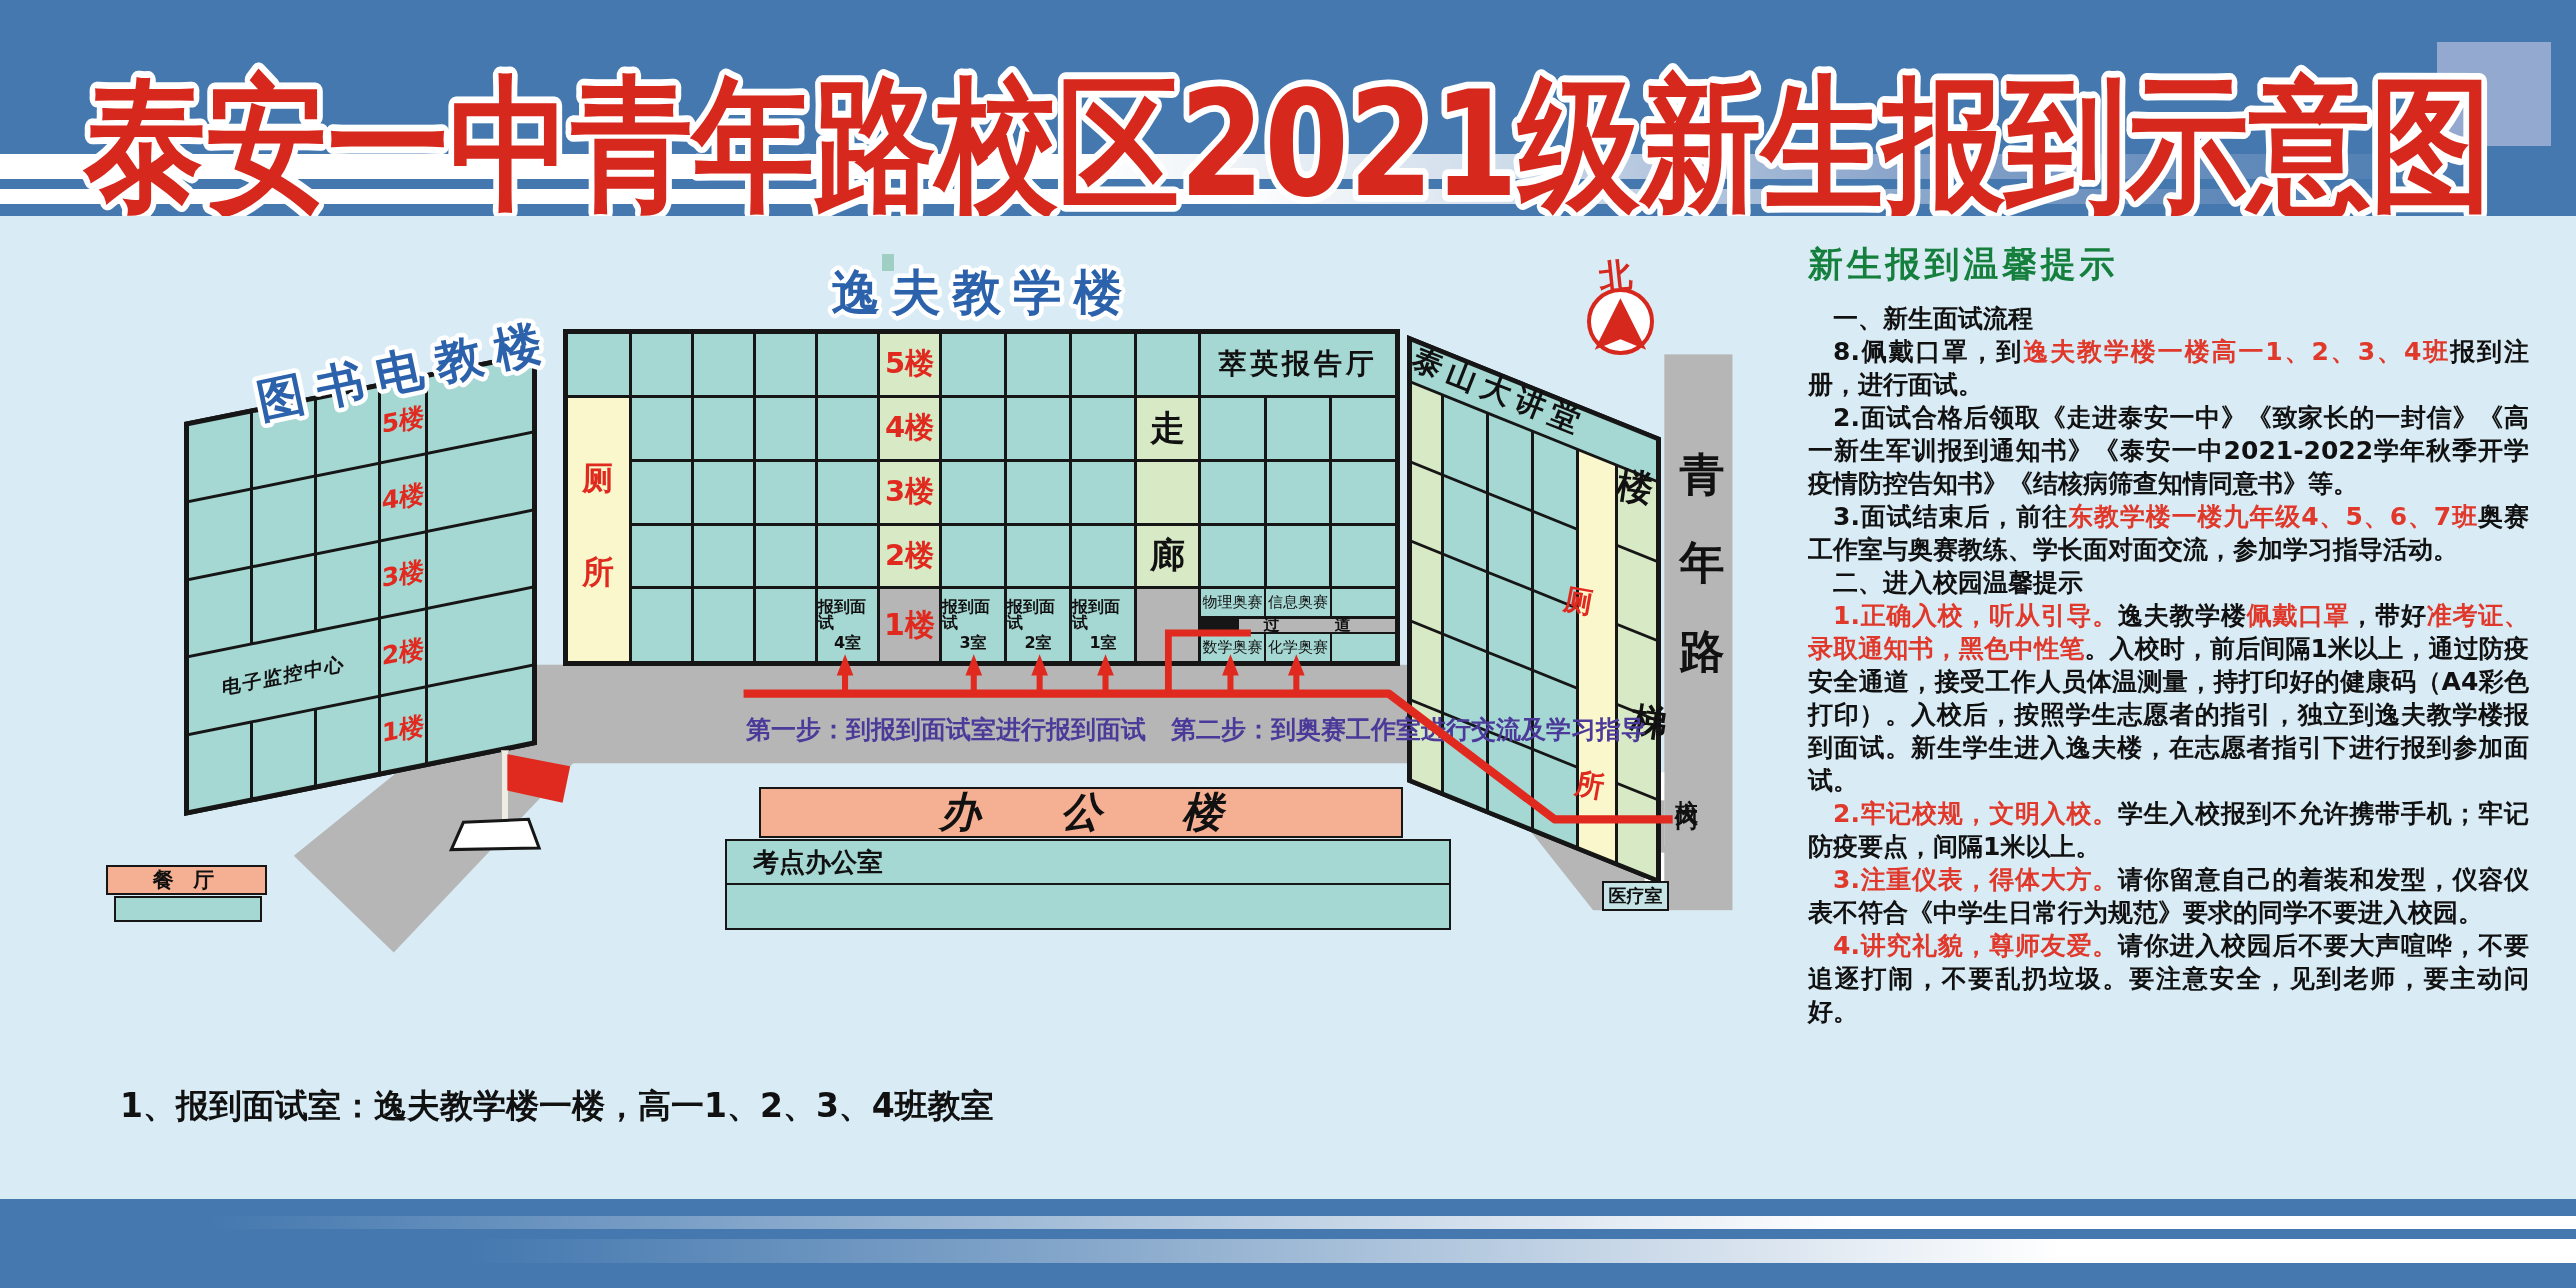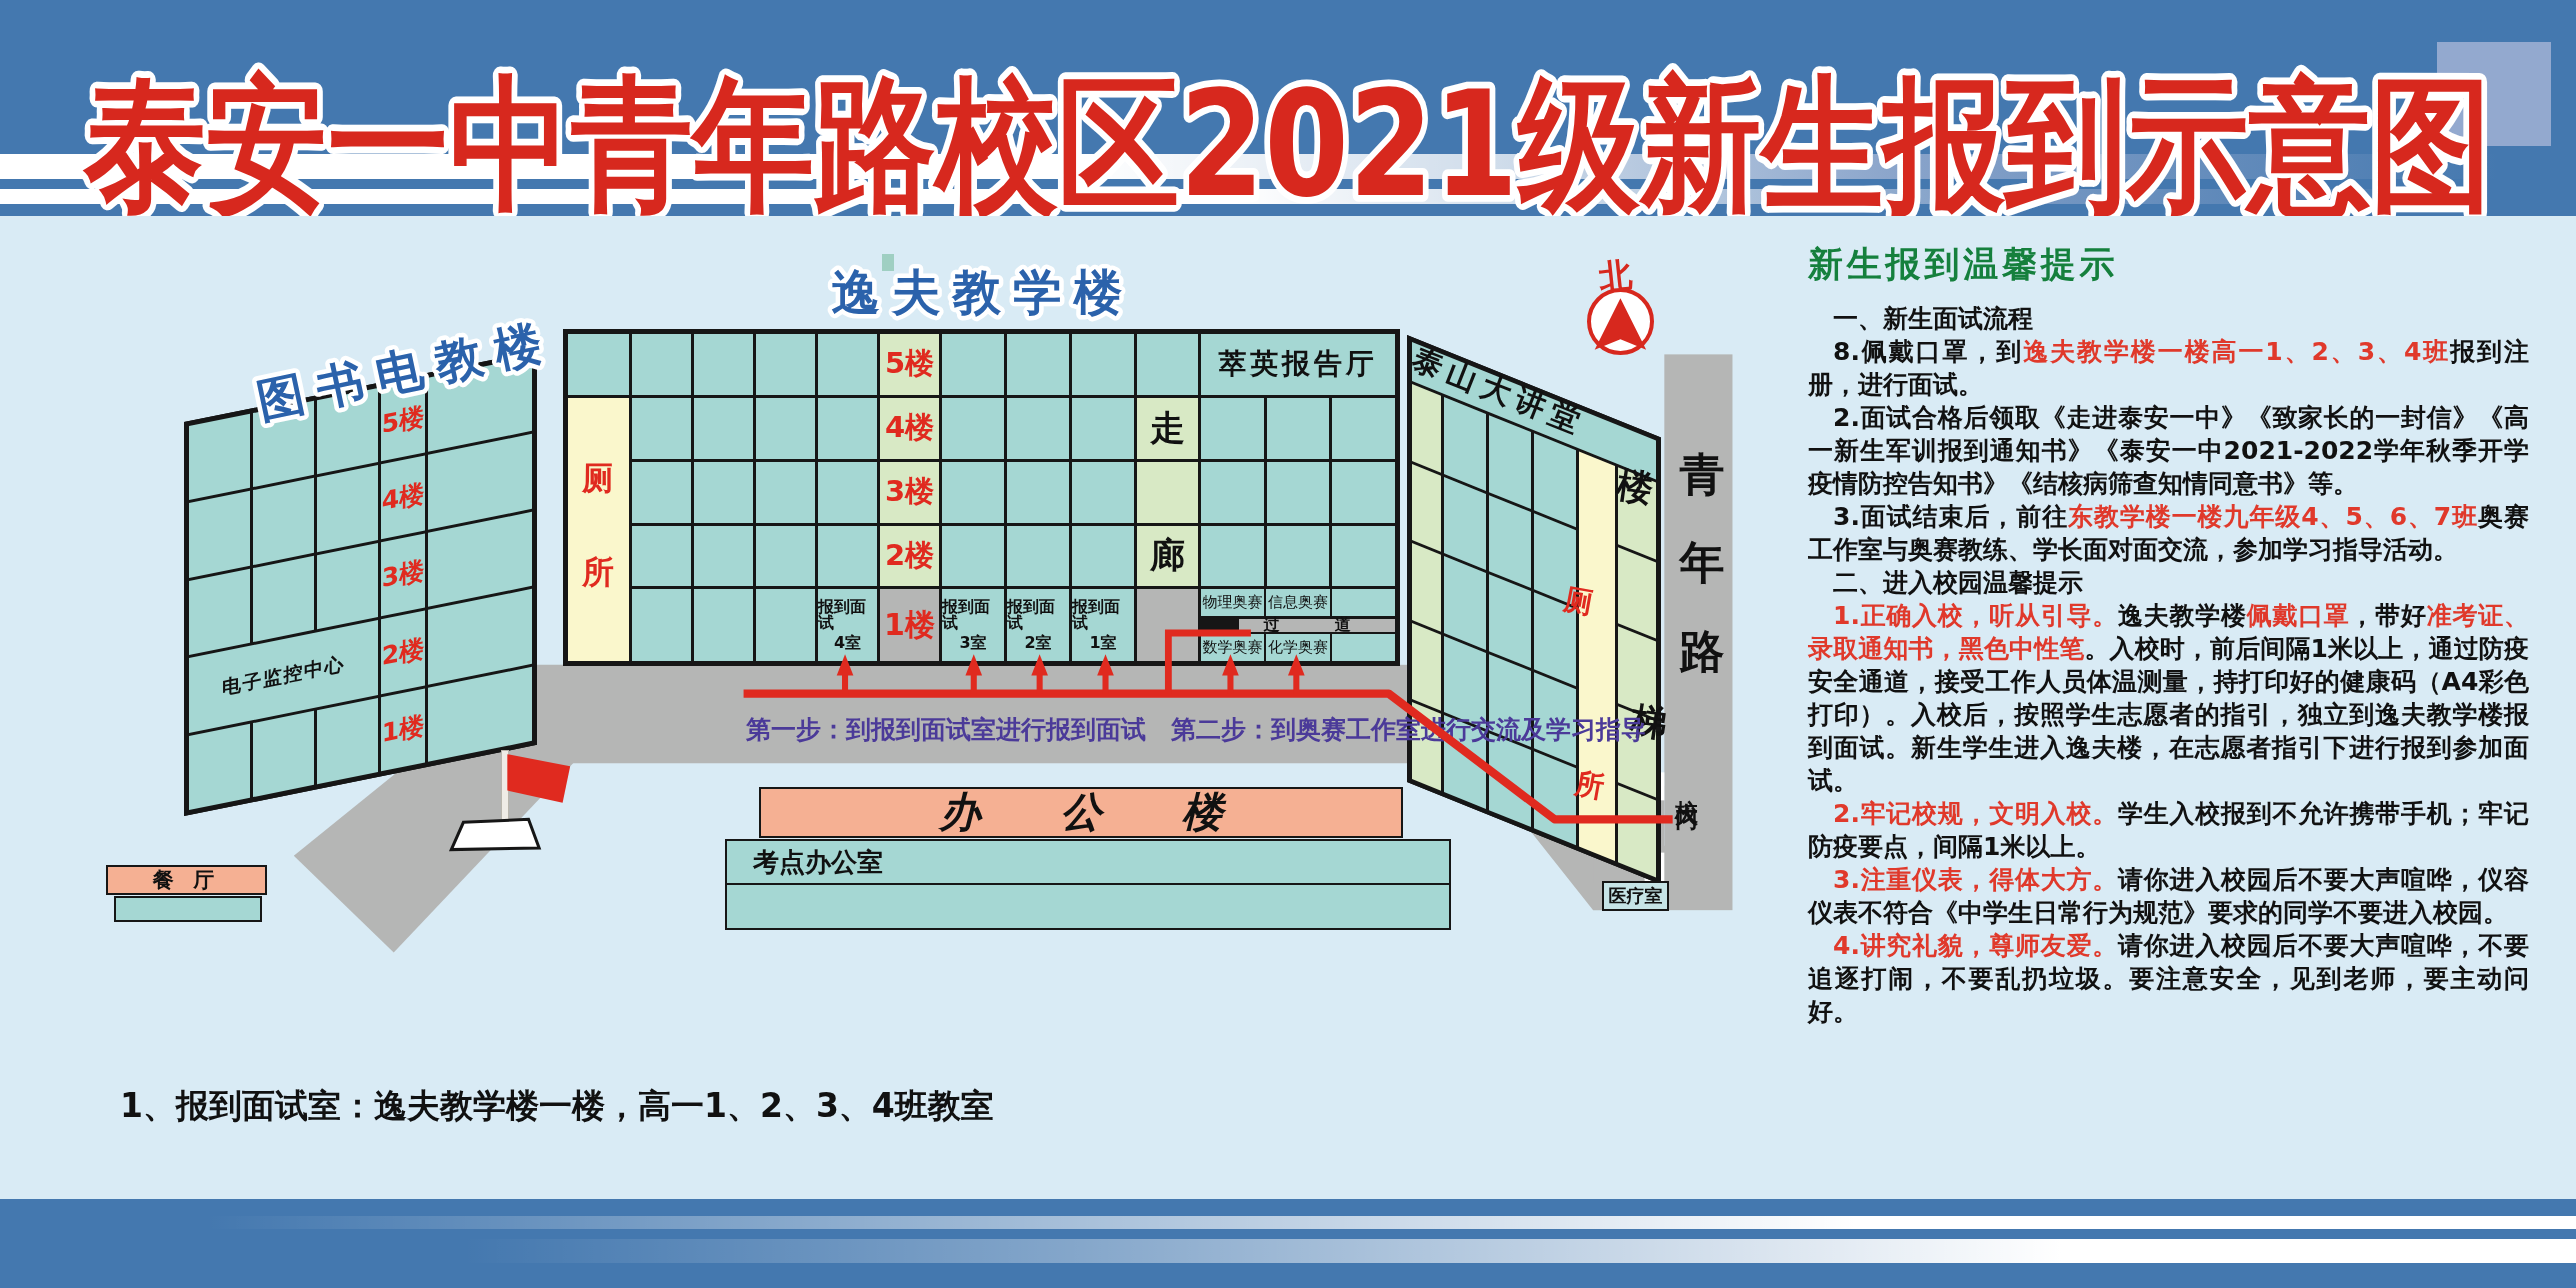--- a/index.html
+++ b/index.html
@@ -327,21 +327,21 @@
 
   <div id="notice">
     <h3>新生报到温馨提示</h3>
     <p>一、新生面试流程</p>
     <p class="body"><span>8.佩戴口罩，到</span><span class="red">逸夫教学楼一楼高一1、2、3、4班</span><span>报到注册，进行面试。</span></p>
     <p class="body"><span>2.面试合格后领取《走进泰安一中》《致家长的一封信》《高一新生军训报到通知书》《泰安一中2021-2022学年秋季开学疫情防控告知书》《结核病筛查知情同意书》等。</span></p>
     <p class="body"><span>3.面试结束后，前往</span><span class="red">东教学楼一楼九年级4、5、6、7班</span><span>奥赛工作室与奥赛教练、学长面对面交流，参加学习指导活动。</span></p>
     <p>二、进入校园温馨提示</p>
     <p class="body"><span class="red">1.正确入校，听从引导。</span><span>逸夫教学楼</span><span class="red">佩戴口罩</span><span>，带好</span><span class="red">准考证、录取通知书，黑色中性笔</span><span>。入校时，前后间隔1米以上，通过防疫安全通道，接受工作人员体温测量，持打印好的健康码（A4彩色打印）。入校后，按照学生志愿者的指引，独立到逸夫教学楼报到面试。新生学生进入逸夫楼，在志愿者指引下进行报到参加面试。</span></p>
     <p class="body"><span class="red">2.牢记校规，文明入校。</span><span>学生入校报到不允许携带手机；牢记防疫要点，间隔1米以上。</span></p>
-    <p class="body"><span class="red">3.注重仪表，得体大方。</span><span>请你进入校园后不要大声喧哗，仪容仪表不符合《中学生日常行为规范》要求的同学不要进入校园。</span></p>
+    <p class="body"><span class="red">3.注重仪表，得体大方。</span><span>请你留意自己的着装和发型，仪容仪表不符合《中学生日常行为规范》要求的同学不要进入校园。</span></p>
     <p class="body"><span class="red">4.讲究礼貌，尊师友爱。</span><span>请你进入校园后不要大声喧哗，不要追逐打闹，不要乱扔垃圾。要注意安全，见到老师，要主动问好。</span></p>
   </div>
 
   <div class="bottomband">
     <div class="bstripe1"></div>
     <div class="bstripe2"></div>
   </div>
 
 </div>
 

